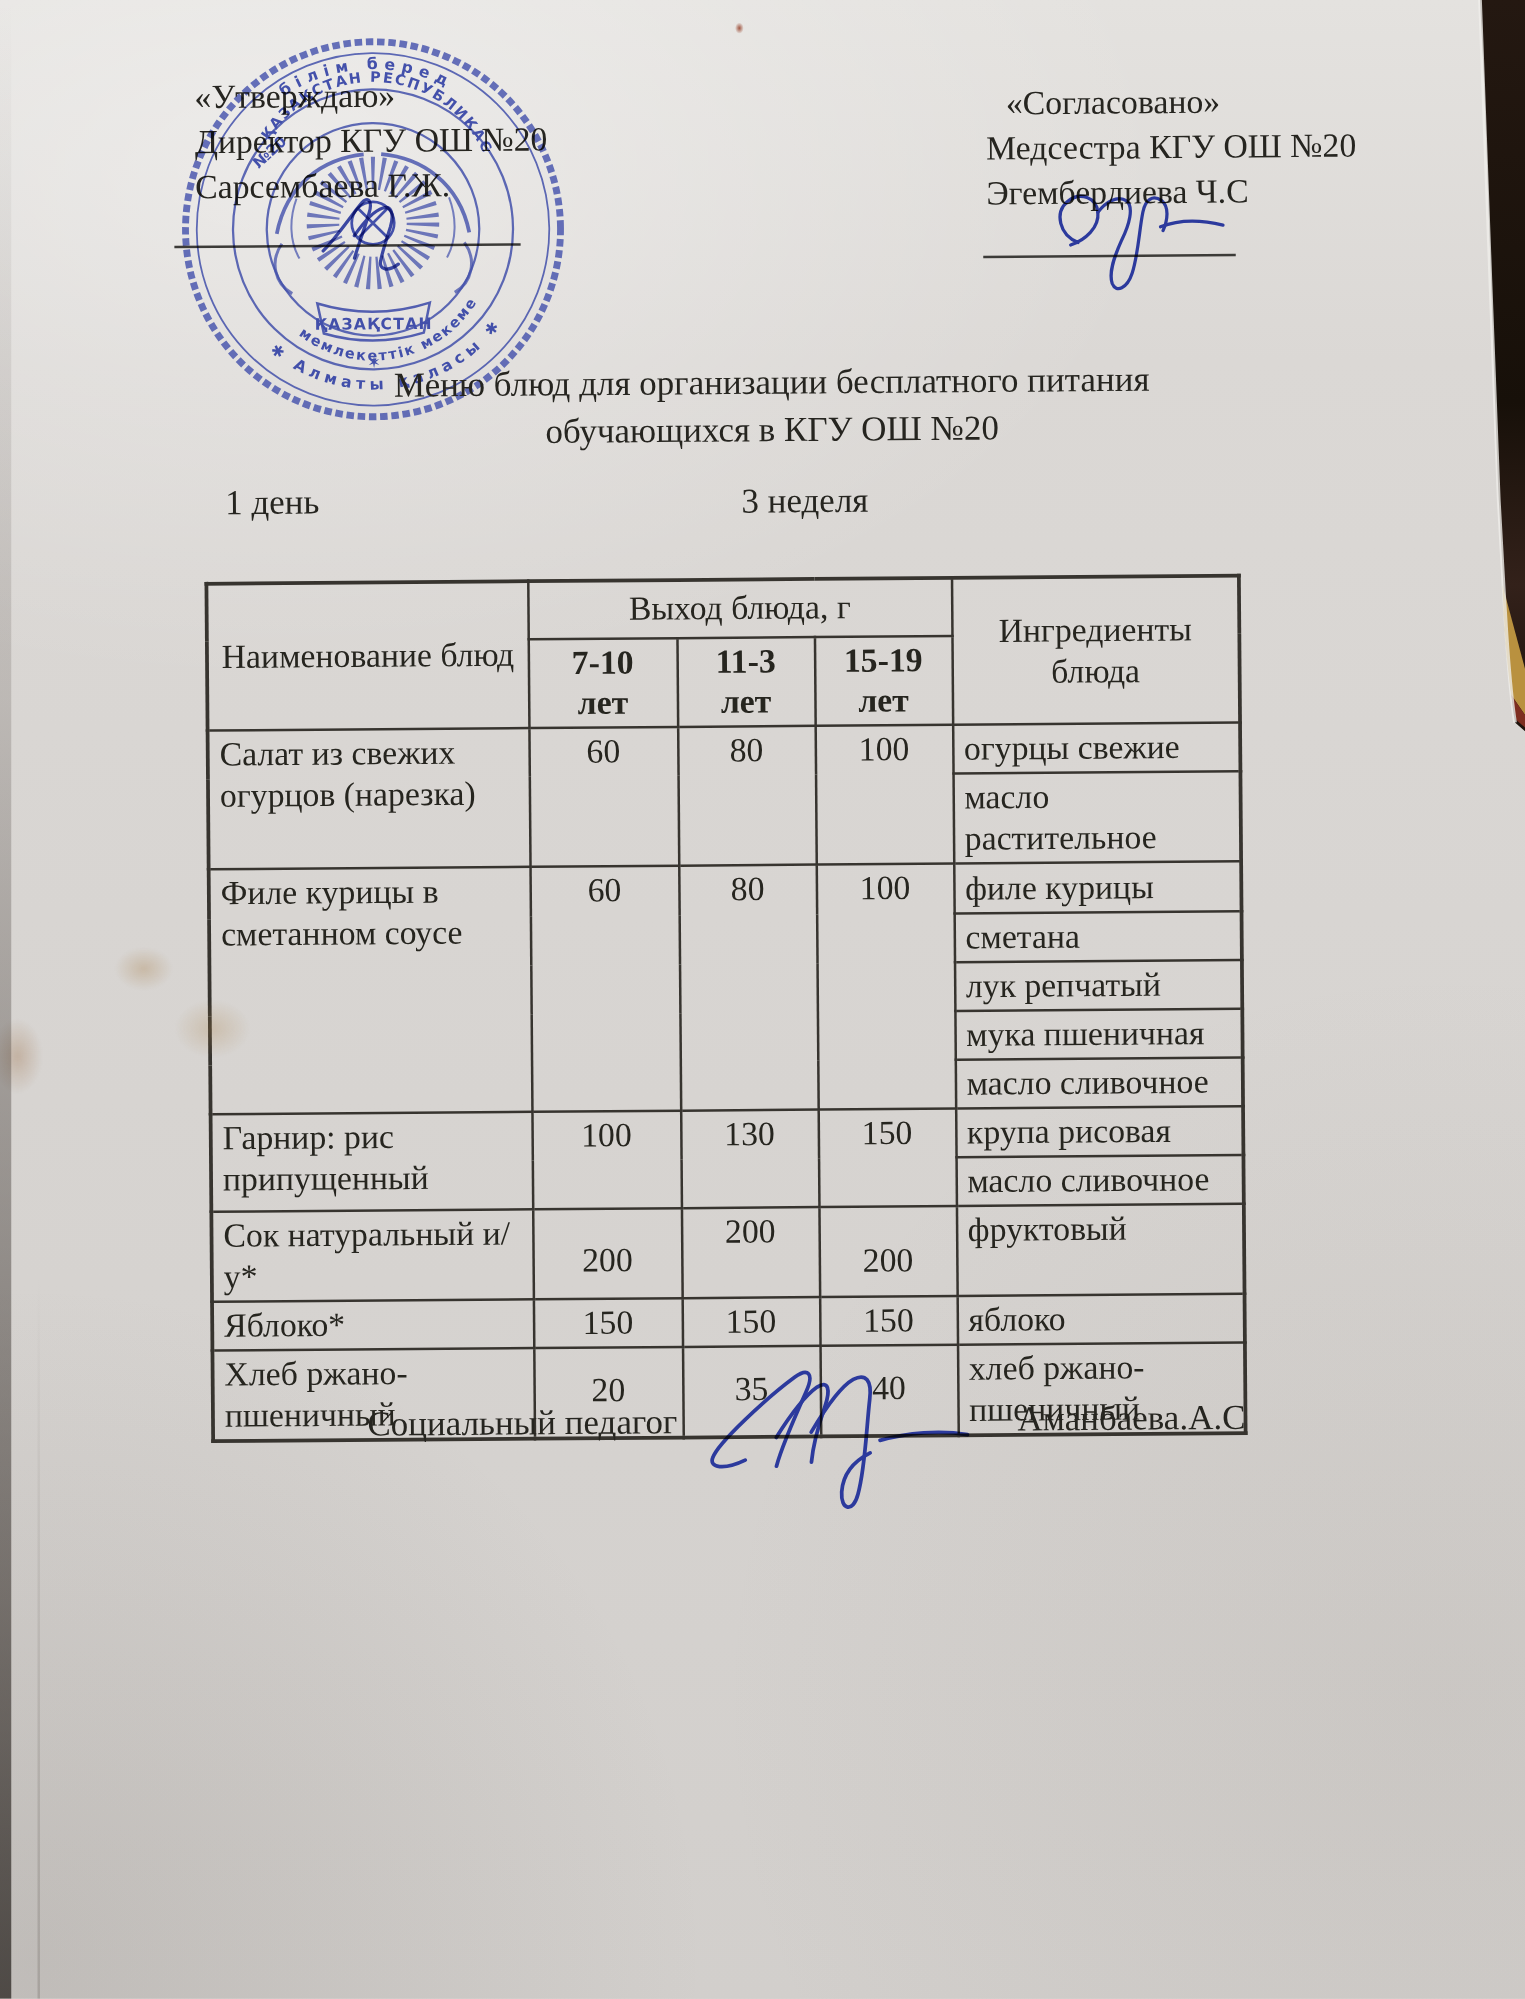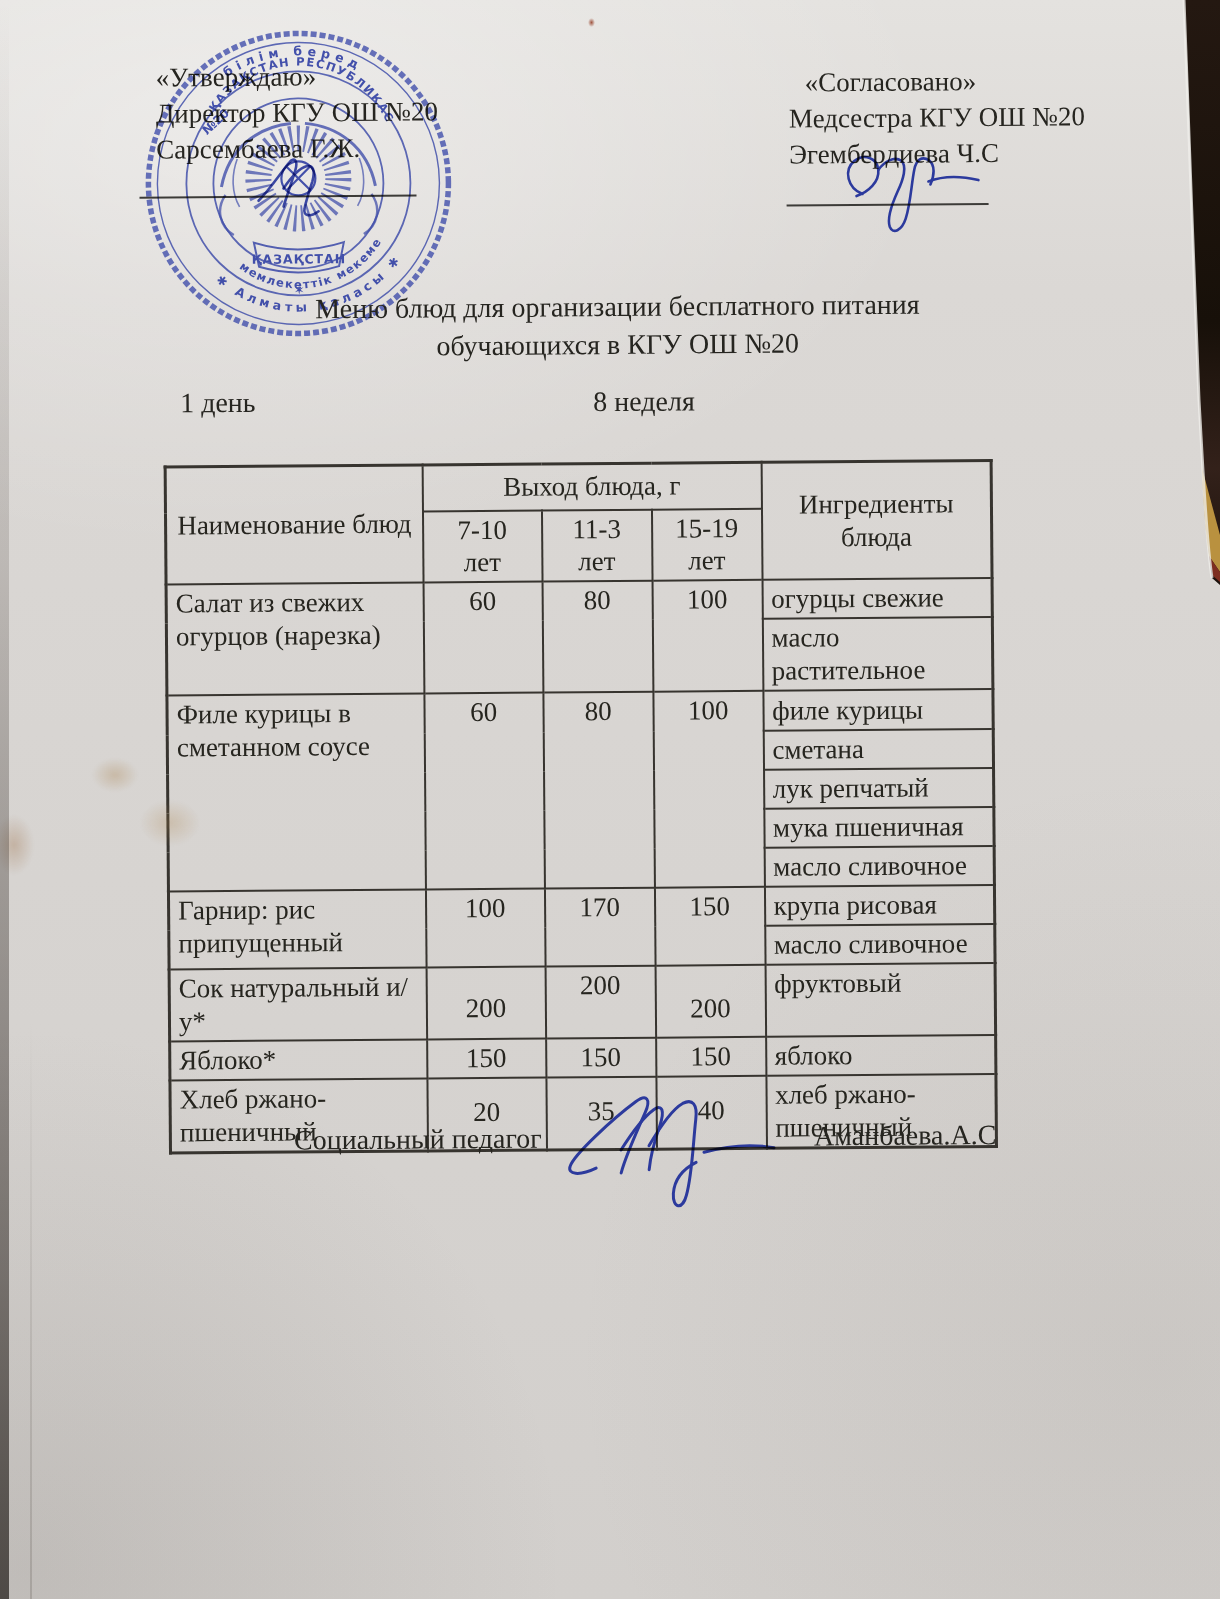--- a/index.html
+++ b/index.html
@@ -27,21 +27,21 @@
     position:absolute;left:165px;top:462px;width:826px;
     border-collapse:collapse;table-layout:fixed;
     font-size:27px;color:#26251f;
   }
   table.menu td,table.menu th{
     border:2px solid #37342f;padding:2px 8px;line-height:1.22;
     font-weight:normal;overflow:hidden;
   }
   table.menu{border:3px solid #37342f;}
   th.hd{font-weight:bold;text-align:center;vertical-align:middle;}
-  th.age span{word-spacing:600px;}
+  th.age span{word-spacing:600px;font-weight:bold;}
   td.nm{vertical-align:top;text-align:left;}
   td.num{text-align:center;vertical-align:top;padding-top:4px;}
   td.num.mid{vertical-align:middle;padding-top:0;}
   td.ing{text-align:left;vertical-align:middle;padding-left:9px;}
   
   .left-edge{position:absolute;left:0;top:0;bottom:0;width:9px;
     background:linear-gradient(180deg, rgba(60,50,44,0) 0%, rgba(60,50,44,.18) 35%, rgba(45,38,33,.55) 80%, rgba(30,25,21,.7) 100%);}
   .crease{position:absolute;left:30px;top:1020px;bottom:0;width:2px;background:linear-gradient(180deg,rgba(120,114,108,0),rgba(120,114,108,.35));}
   .stain{position:absolute;border-radius:50%;filter:blur(1px);}
   .s1{left:92px;top:758px;width:46px;height:34px;background:radial-gradient(closest-side,rgba(165,122,66,.30),rgba(165,122,66,0));}
@@ -111,21 +111,21 @@
           </g>
         </svg>
       </div>
 
       <div class="title-wrap">
         <div>Меню блюд для организации бесплатного питания</div>
         <div>обучающихся в КГУ ОШ №20</div>
       </div>
 
       <div class="period" style="left:162px;top:384px;margin-left:20px;">1 день</div>
-      <div class="period" style="left:595px;top:386px;">8 неделя</div>
+      <div class="period" style="left:595px;top:386px;">3 неделя</div>
 
       <table class="menu">
         <colgroup>
           <col style="width:257px">
             <col style="width:119px">
             <col style="width:110px">
             <col style="width:110px">
             <col style="width:230px">
         </colgroup>
         <tbody>
@@ -167,21 +167,21 @@
           <tr style="height:35px;">
               <td class="ing">мука пшеничная</td>
             </tr>
           <tr style="height:30px;">
               <td class="ing">масло сливочное</td>
             </tr>
 
           <tr style="height:37px;">
             <td class="nm" rowspan="2">Гарнир: рис припущенный</td>
             <td class="num" rowspan="2">100</td>
-            <td class="num" rowspan="2">170</td>
+            <td class="num" rowspan="2">130</td>
             <td class="num" rowspan="2">150</td>
             <td class="ing">крупа рисовая</td>
           </tr>
           <tr style="height:34px;">
               <td class="ing">масло сливочное</td>
             </tr>
 
           <tr style="height:64px;">
             <td class="nm">Сок натуральный и/у*</td>
             <td class="num mid" style="padding-top:14px;">200</td>

